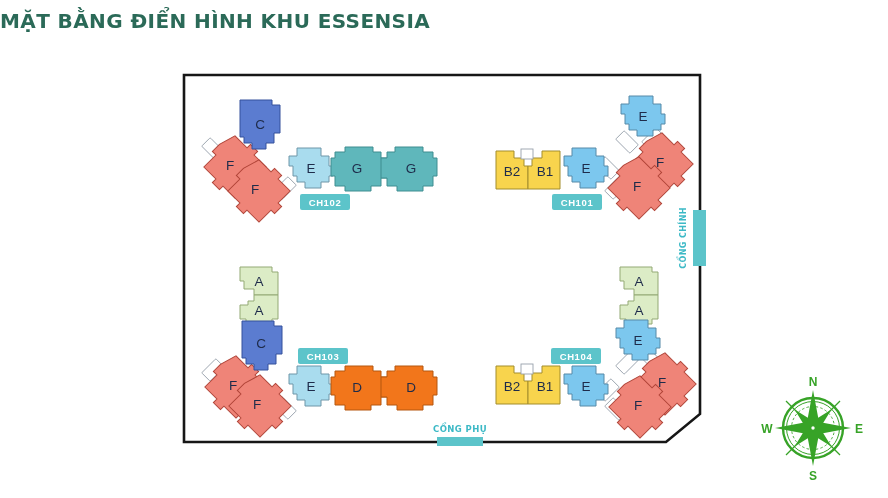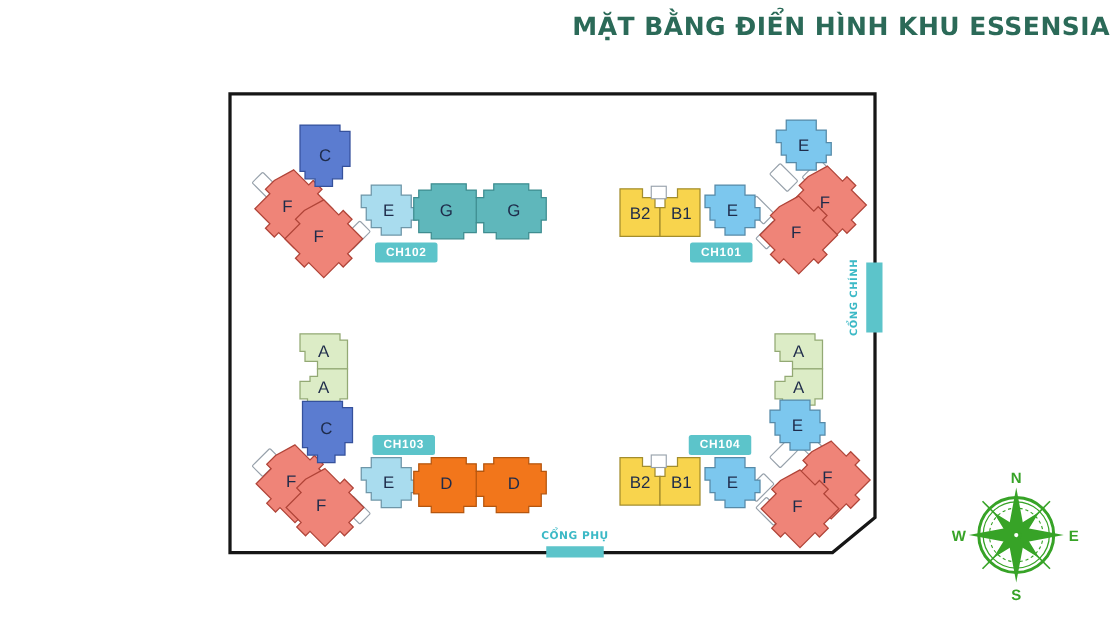--- a/index.html
+++ b/index.html
@@ -1,18 +1,18 @@
 <!DOCTYPE html>
 <html><head>
 <meta charset="utf-8">
 <style>
   html,body{margin:0;padding:0;background:#ffffff;}
   .stage{position:relative;width:888px;height:498px;background:#ffffff;overflow:hidden;
          font-family:"DejaVu Sans","Liberation Sans",sans-serif;}
-  .page-title{position:absolute;top:9px;left:0;width:100%;margin:0;text-align:right;
+  .page-title{position:absolute;top:9px;left:0;width:100%;margin:0;text-align:left;
               font-size:20px;font-weight:bold;letter-spacing:.4px;color:#2b6a58;}
   svg{position:absolute;left:0;top:0;}
   .boundary{fill:none;stroke:#161616;stroke-width:2.6;stroke-linejoin:miter;}
   .unit{stroke-width:1;}
   .uA{stroke:#93a974;} .uB{stroke:#a38d2d;} .uC{stroke:#35519c;} .uD{stroke:#b5560e;}
   .uEl{stroke:#6e96a8;} .uEs{stroke:#568aa8;} .uF{stroke:#b04438;} .uG{stroke:#3e8d90;}
   .conn{fill:#ffffff;stroke:#97a1ab;stroke-width:0.9;}
   .ulabel{font-family:"Liberation Sans",sans-serif;font-size:13.5px;fill:#1e2b4a;
           text-anchor:middle;dominant-baseline:central;}
   .badge-t{font-family:"Liberation Sans",sans-serif;font-size:9.5px;font-weight:bold;fill:#ffffff;

